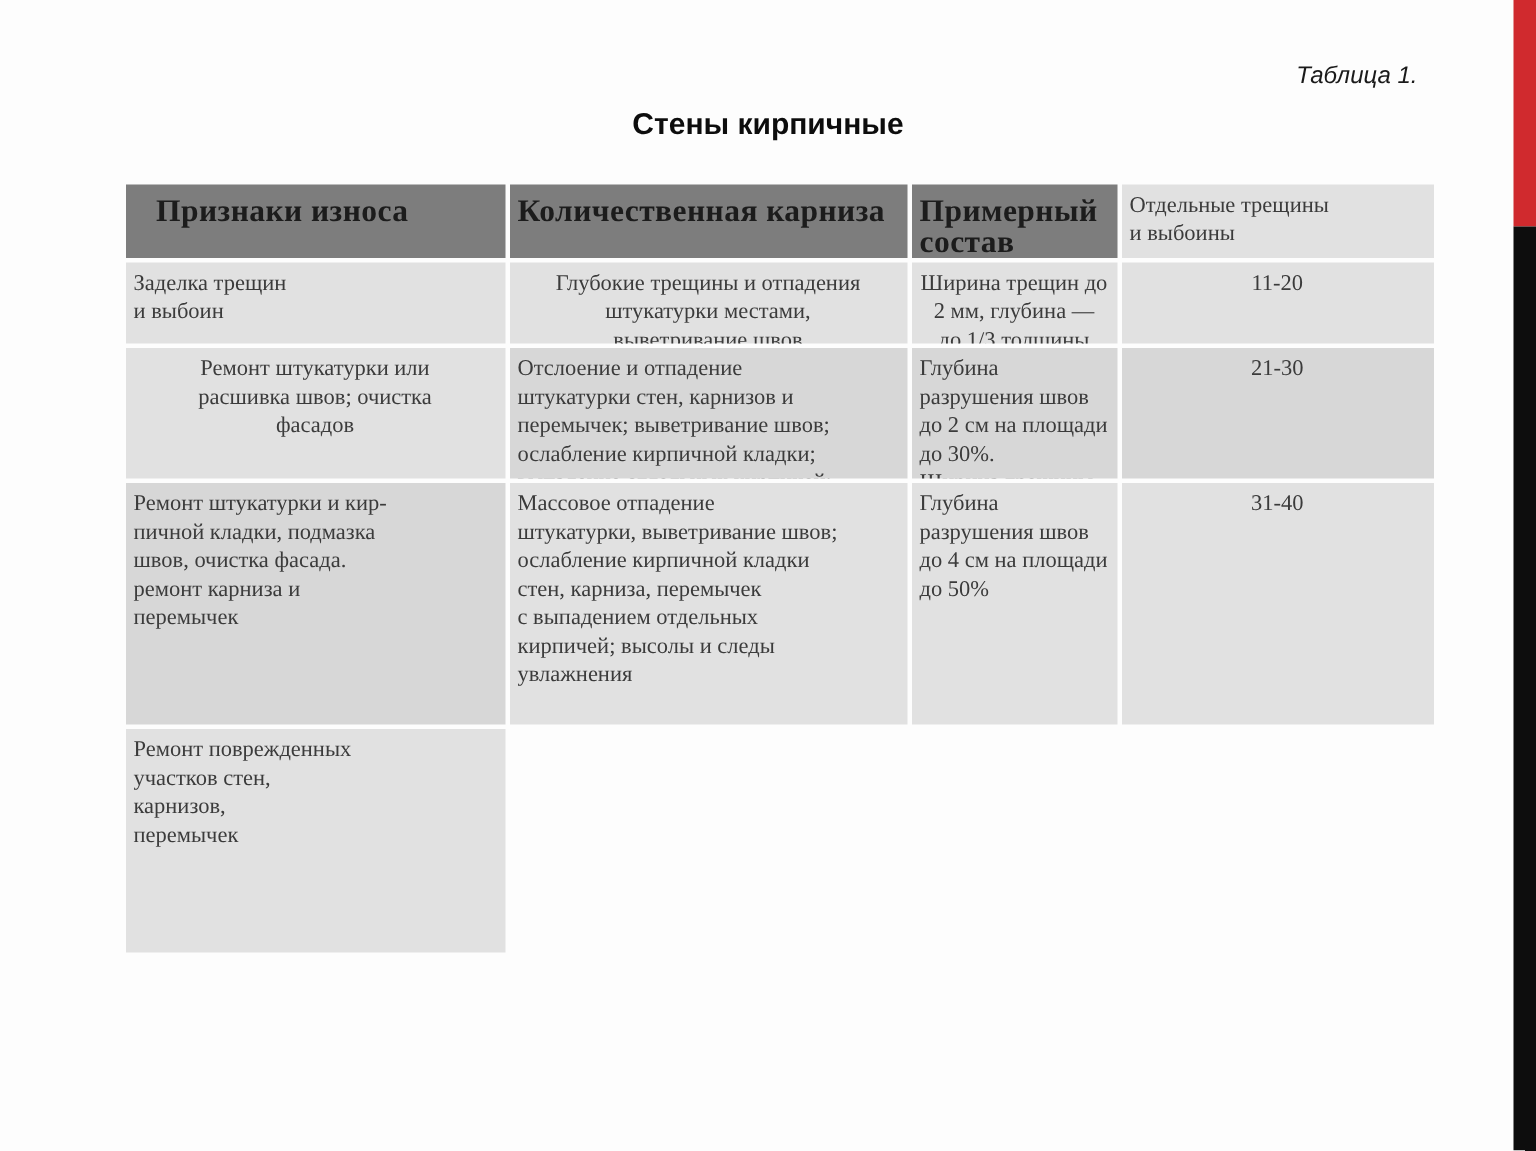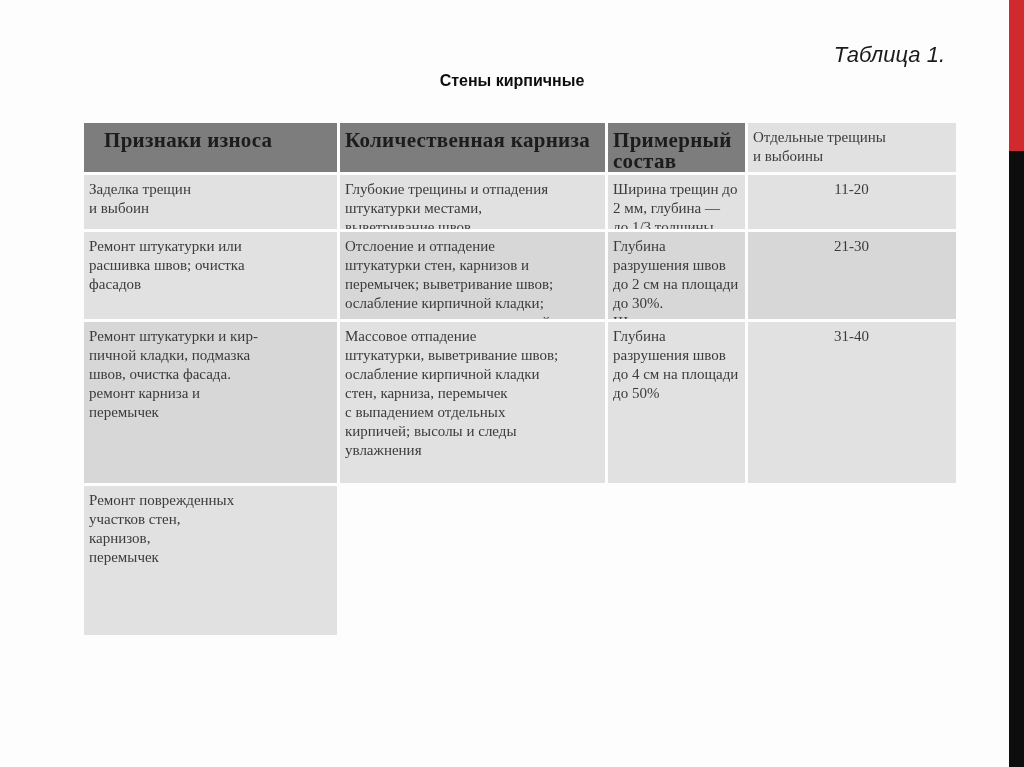--- a/index.html
+++ b/index.html
@@ -15,27 +15,27 @@
   *{margin:0;padding:0;box-sizing:border-box;}
   html,body{width:1024px;height:767px;}
   body{font-family:"Liberation Serif",serif;background:#fff;}
   .page{
     position:relative;width:1024px;height:767px;
     background:var(--page_bg);overflow:hidden;
   }
   .table-caption{
     position:absolute;top:42px;right:79px;
     font-family:"Liberation Sans",sans-serif;
-    font-style:italic;font-size:22px;color:#1a1a1a;
+    font-style:italic;font-size:16px;color:#1a1a1a;
   }
   .slide-title{
     position:absolute;top:72px;left:0;width:1024px;
     text-align:center;
     font-family:"Liberation Sans",sans-serif;
-    font-weight:bold;font-size:16px;color:#0d0d0d;
+    font-weight:bold;font-size:20px;color:#0d0d0d;
   }
   .tbl{
     position:absolute;left:84px;top:123px;
     display:grid;
     grid-template-columns:253px 265px 137px 208px;
     grid-template-rows:49px 54px 87px 161px 149px;
     gap:3px;
   }
   .cell{
     padding:5px 6px 4px 5px;
@@ -47,21 +47,21 @@
   .th{
     background:var(--header_bg);
     color:var(--header_text);
     font-weight:bold;font-size:21px;line-height:21px;
     letter-spacing:0.3px;
     padding-top:7px;
   }
   .th.c1{padding-left:20px;}
   .c3{text-align:center;}
   .rowA{background:var(--row_bg_light);}
-  .rowB{background:var(--row_bg_light);}
+  .rowB{background:var(--row_bg_light);text-align:center;}
   .rowC{background:var(--row_bg_dark);}
   .rowD{background:var(--row_bg_light);}
   .stripe-red{
     position:absolute;top:0;right:0;width:15px;height:151px;
     background:var(--accent_red);
   }
   .stripe-black{
     position:absolute;top:151px;right:0;width:15px;height:616px;
     background:var(--stripe_black);
   }

